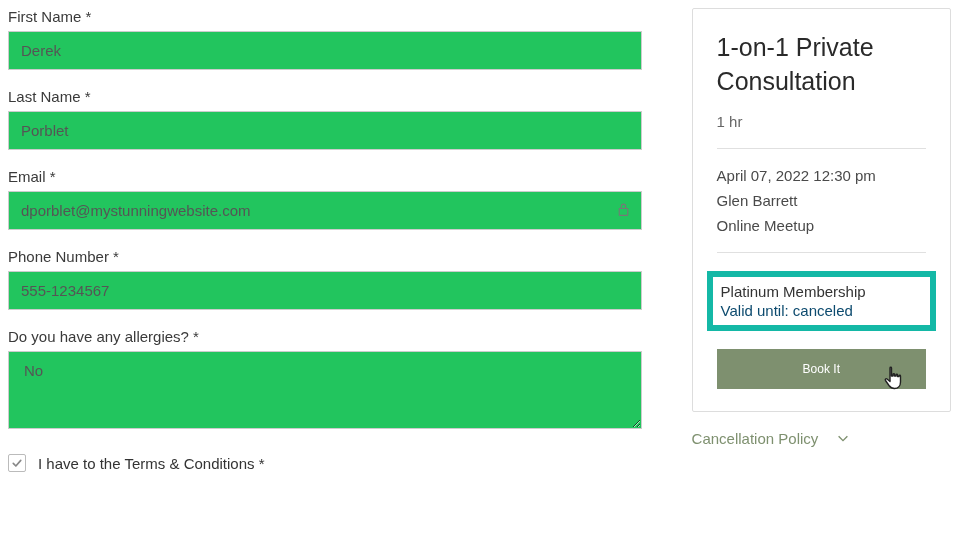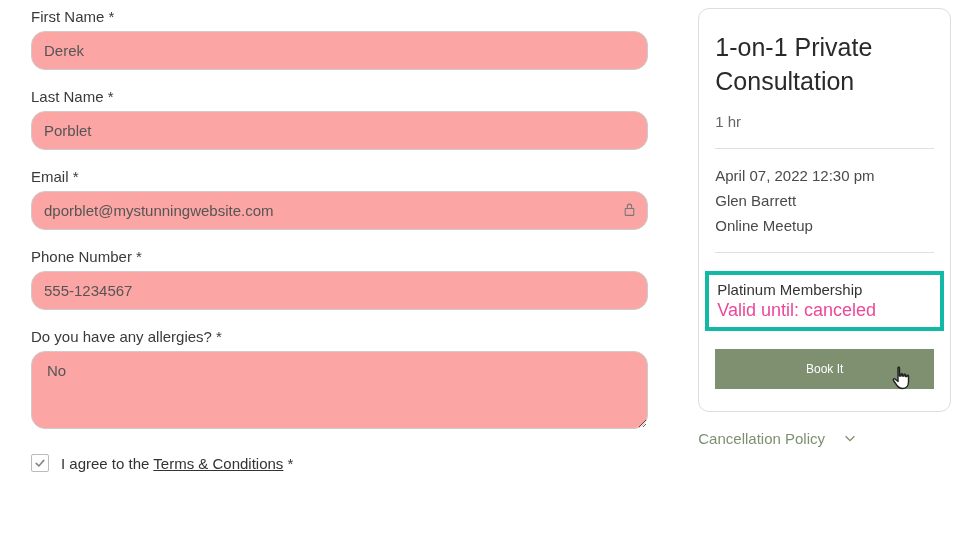--- a/index.html
+++ b/index.html
@@ -9,43 +9,42 @@
       color: #333;
       font-size: 15px;
       width: 959px;
       height: 535px;
       padding: 8px;
       display: flex;
       gap: 50px;
     }
     .form-col {
       width: 635px;
-      margin-left: 23px;
     }
     .side-col {
       width: 260px;
     }
     .form-group {
       margin-bottom: 18px;
     }
     .form-label {
       display: block;
       margin-bottom: 6px;
       color: #3a3a3a;
       font-size: 15px;
     }
     .text-input, .textarea-input {
       width: 100%;
       padding: 10px 12px;
       border: 1px solid #ccc;
-      border-radius: 14px;
+      border-radius: 0;
       font-size: 15px;
       color: #555;
       font-family: inherit;
-      background: #fca5a5;
+      background: #22c55e;
     }
     .input-wrap {
       position: relative;
     }
     .lock-icon {
       position: absolute;
       right: 12px;
       top: 50%;
       transform: translateY(-50%);
       color: #777;
@@ -69,28 +68,27 @@
       border-radius: 2px;
       display: flex;
       align-items: center;
       justify-content: center;
       color: #888;
       cursor: pointer;
       flex-shrink: 0;
     }
     .checkbox svg { width: 12px; height: 12px; }
     .terms-link {
-      text-decoration: underline;
       cursor: pointer;
     }
     
     .card {
       border: 1px solid #ddd;
-      border-radius: 11px;
-      padding: 22px 16px;
+      border-radius: 2px;
+      padding: 22px 24px;
     }
     .card-title {
       font-size: 25px;
       font-weight: 400;
       color: #2a2a2a;
       line-height: 1.35;
       margin-bottom: 14px;
     }
     .card-sub {
       color: #666;
@@ -101,32 +99,32 @@
       border: none;
       border-top: 1px solid #e0e0e0;
       margin: 0 0 18px 0;
     }
     .card-line {
       color: #4a4a4a;
       font-size: 15px;
       margin-bottom: 8px;
     }
     .highlight-box {
-      border: 4px solid #14b8a6;
+      border: 6px solid #14b8a6;
       padding: 6px 8px;
       margin: 0 -10px 18px -10px;
     }
     .highlight-title {
       color: #333;
       font-size: 15px;
       margin-bottom: 2px;
     }
     .highlight-sub {
-      color: #ec4899;
-      font-size: 18px;
+      color: #0c4a6e;
+      font-size: 15px;
     }
     .book-btn {
       width: 100%;
       background: #7e906f;
       color: #fff;
       border: none;
       padding: 13px 0;
       font-size: 12px;
       cursor: pointer;
       position: relative;
@@ -186,21 +184,21 @@
     <textarea class="textarea-input" style="">No</textarea>
   </div>
 
   <div class="checkbox-row">
     <div class="checkbox">
       <svg viewBox="0 0 16 16" fill="none" stroke="currentColor" stroke-width="2.2" stroke-linecap="round" stroke-linejoin="round">
         <path d="M3 8.5 L6.5 12 L13 4.5"></path>
       </svg>
     </div>
     <span>
-      <span>I agree to the </span><span class="terms-link">Terms &amp; Conditions</span><span> *</span>
+      <span>I have to the </span><span class="terms-link">Terms &amp; Conditions</span><span> *</span>
     </span>
   </div>
 </div>
 
 <div class="side-col">
   <div class="card">
     <h2 class="card-title">1-on-1 Private Consultation</h2>
     <div class="card-sub">1 hr</div>
     <hr class="card-divider">
     <div class="card-line">April 07, 2022 12:30 pm</div>

